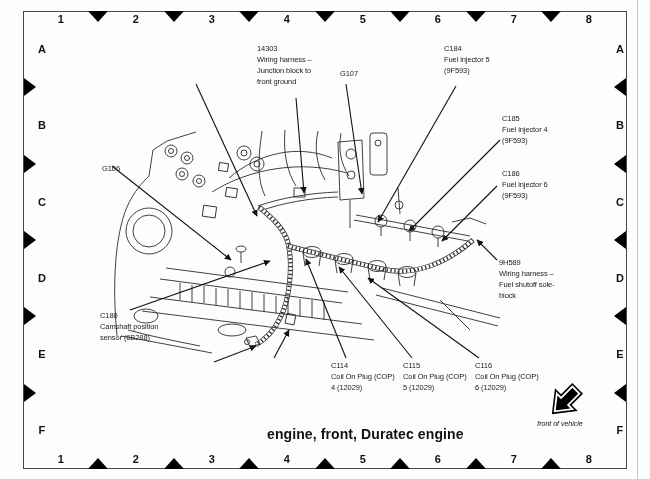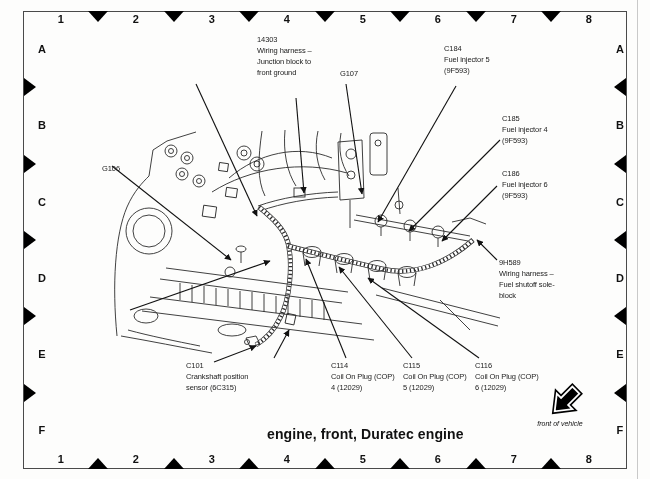--- a/index.html
+++ b/index.html
@@ -208,21 +208,21 @@
       <line x1="412" y1="358" x2="339" y2="267" marker-end="url(#ah)"></line>
       <line x1="479" y1="358" x2="368" y2="278" marker-end="url(#ah)"></line>
     </g>
 
     <g transform="translate(566,400) rotate(135)">
       <path d="M-14,-5 L2,-5 L2,-11 L16,0 L2,11 L2,5 L-14,5 Z" fill="#000" stroke="#000" stroke-width="5" stroke-linejoin="miter"></path>
       <path d="M-14,-5 L2,-5 L2,-11 L16,0 L2,11 L2,5 L-14,5 Z" fill="#000" stroke="#fff" stroke-width="1.8"></path>
     </g>
   </svg>
 
-  <div class="callout" style="left:257px;top:34px">
+  <div class="callout" style="left:257px;top:43px">
     <div>14303</div>
     <div>Wiring harness –</div>
     <div>Junction block to</div>
     <div>front ground</div>
   </div>
   <div class="callout" style="left:340px;top:68px">
     <div>G107</div>
   </div>
   <div class="callout" style="left:444px;top:43px">
     <div>C184</div>
@@ -241,24 +241,24 @@
   </div>
   <div class="callout" style="left:499px;top:257px">
     <div>9H589</div>
     <div>Wiring harness –</div>
     <div>Fuel shutoff sole-</div>
     <div>block</div>
   </div>
   <div class="callout" style="left:102px;top:163px">
     <div>G106</div>
   </div>
-  <div class="callout" style="left:186px;top:360px">
-    <div>C101</div>
-    <div>Crankshaft position</div>
-    <div>sensor (6C315)</div>
+  <div class="callout" style="left:100px;top:310px">
+    <div>C180</div>
+    <div>Camshaft position</div>
+    <div>sensor (6B288)</div>
   </div>
   <div class="callout" style="left:331px;top:360px">
     <div>C114</div>
     <div>Coil On Plug (COP)</div>
     <div>4 (12029)</div>
   </div>
   <div class="callout" style="left:403px;top:360px">
     <div>C115</div>
     <div>Coil On Plug (COP)</div>
     <div>5 (12029)</div>

